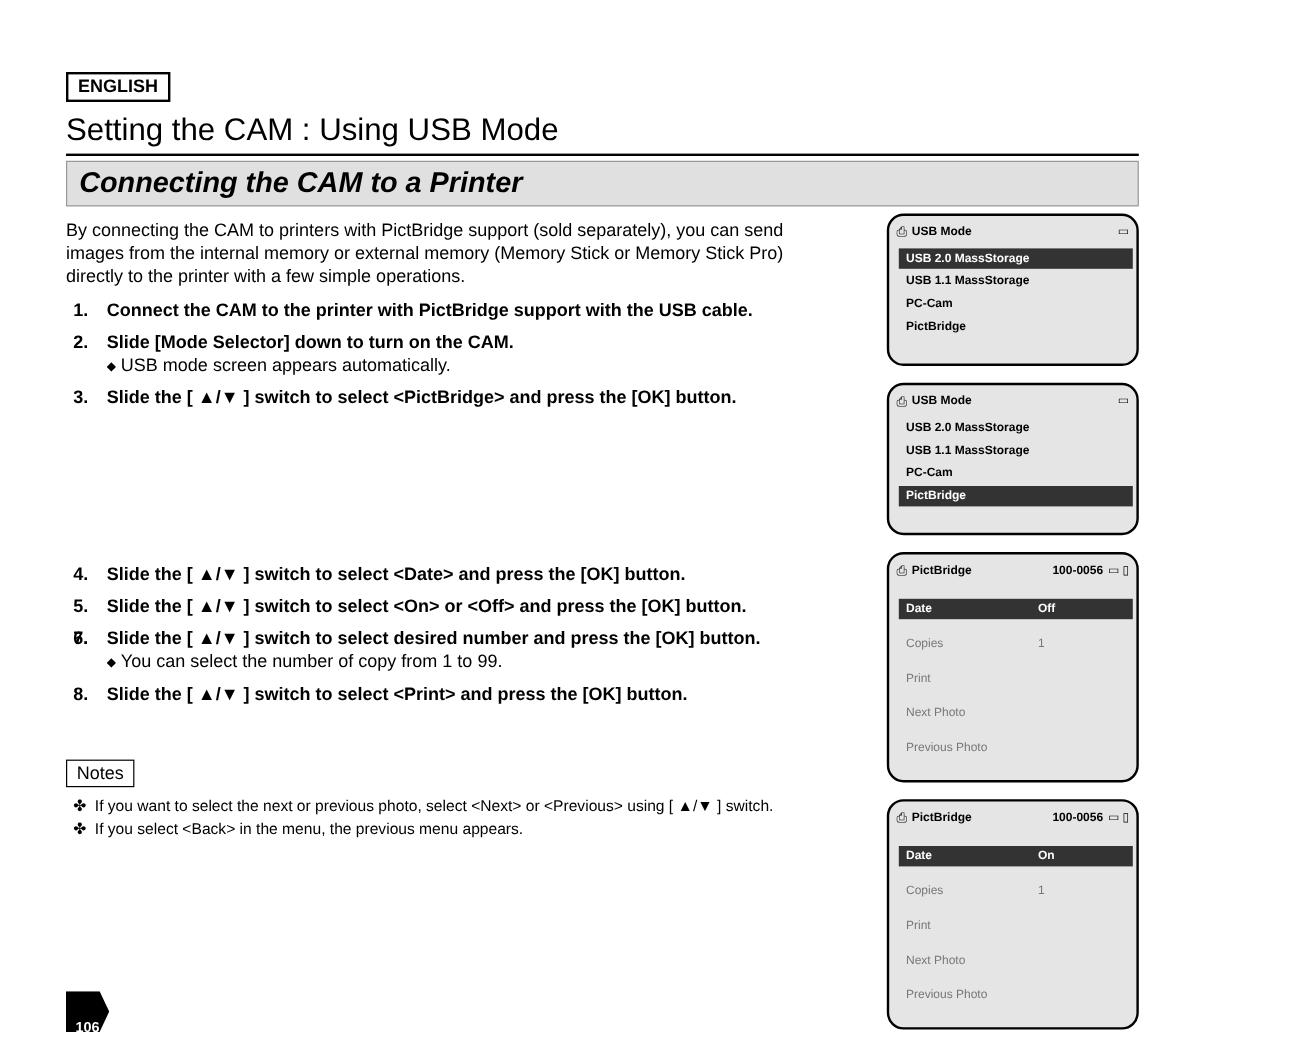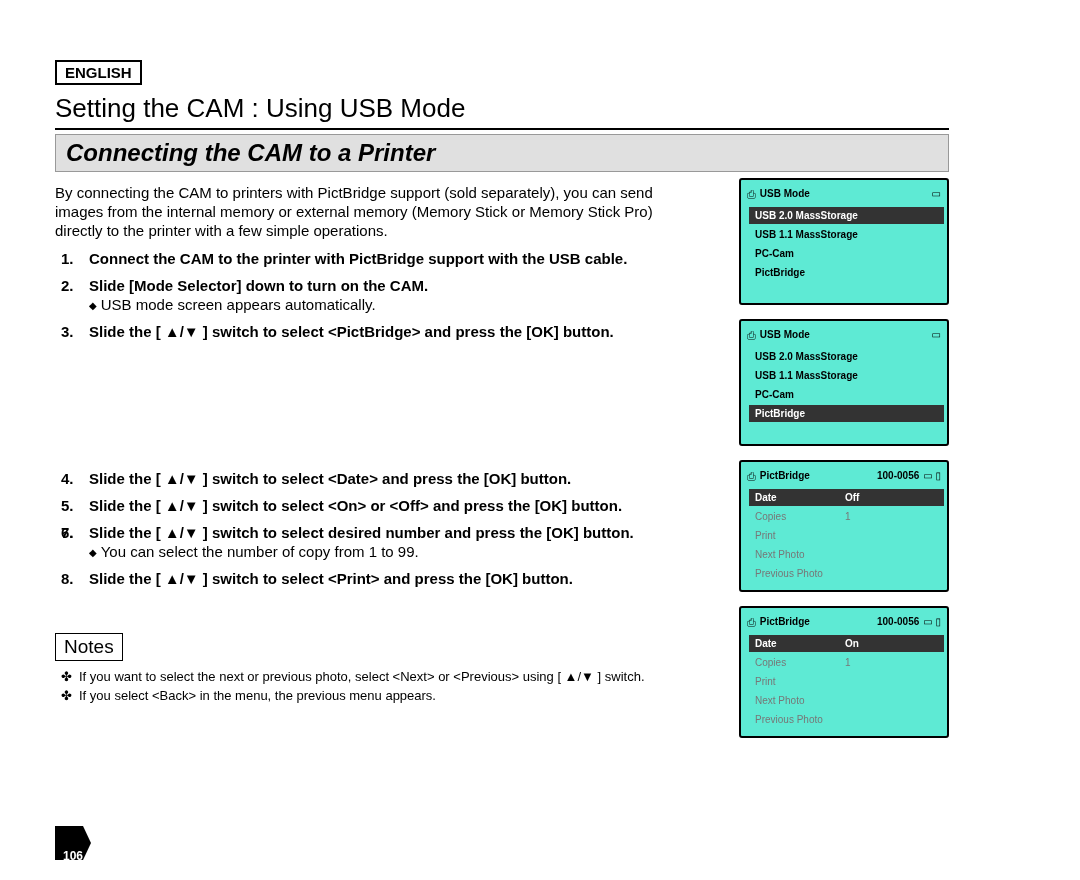--- a/index.html
+++ b/index.html
@@ -85,21 +85,21 @@
   content: "◆";
   font-size: 10px;
   margin-right: 4px;
   position: relative;
   top: -1px;
 }
 .gap-large { height: 120px; }
 .notes-label {
   border: 1px solid #000;
   padding: 2px 8px;
-  font-size: 19px;
+  font-size: 15px;
   display: inline-block;
   margin-top: 8px;
 }
 ul.notes {
   list-style: none;
   padding: 0;
   margin: 8px 0 0 0;
 }
 ul.notes > li {
   position: relative;
@@ -129,22 +129,22 @@
   text-align: center;
   color: #fff;
   font-size: 12px;
   font-weight: bold;
 }
 
 .screen {
   position: relative;
   width: 206px;
   border: 2px solid #000;
-  border-radius: 3px;
-  background: #5eead4;
+  border-radius: 14px;
+  background: #e5e5e5;
   margin-bottom: 14px;
   overflow: hidden;
 }
 .screen-hdr {
   display: flex;
   align-items: center;
   padding: 4px 6px 3px 6px;
 }
 .screen-hdr .usbicon::before {
   content: "⎙";
@@ -179,21 +179,22 @@
   margin: 2px 0;
 }
 .row-list .row.sel {
   background: #333;
   color: #fff;
 }
 .kv-row {
   display: flex;
   font-size: 10px;
   padding: 3px 6px;
-  margin: 2px 0;
+  margin: 12px 0;
+  gap: 20px;
 }
 .kv-row .k { flex: 0 0 90px; }
 .kv-row .v { flex: 1 1 auto; }
 .kv-row.sel { background: #333; color: #fff; font-weight: bold; }
 .kv-row.dim { color: #777; }
 .screens {
   padding-left: 22px;
 }
 </style>
 </head>

